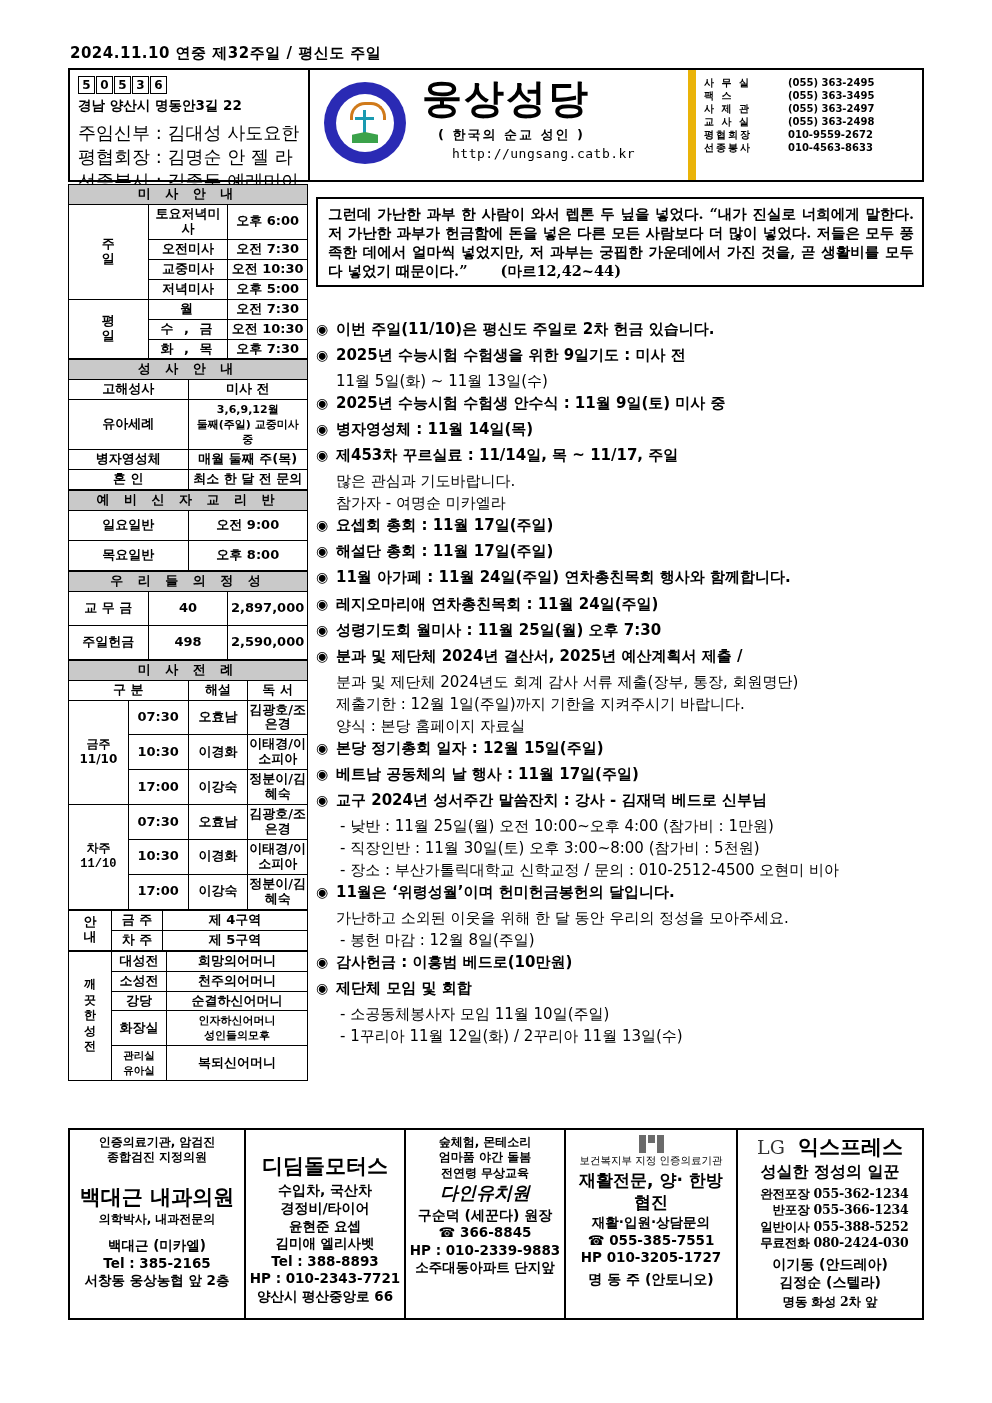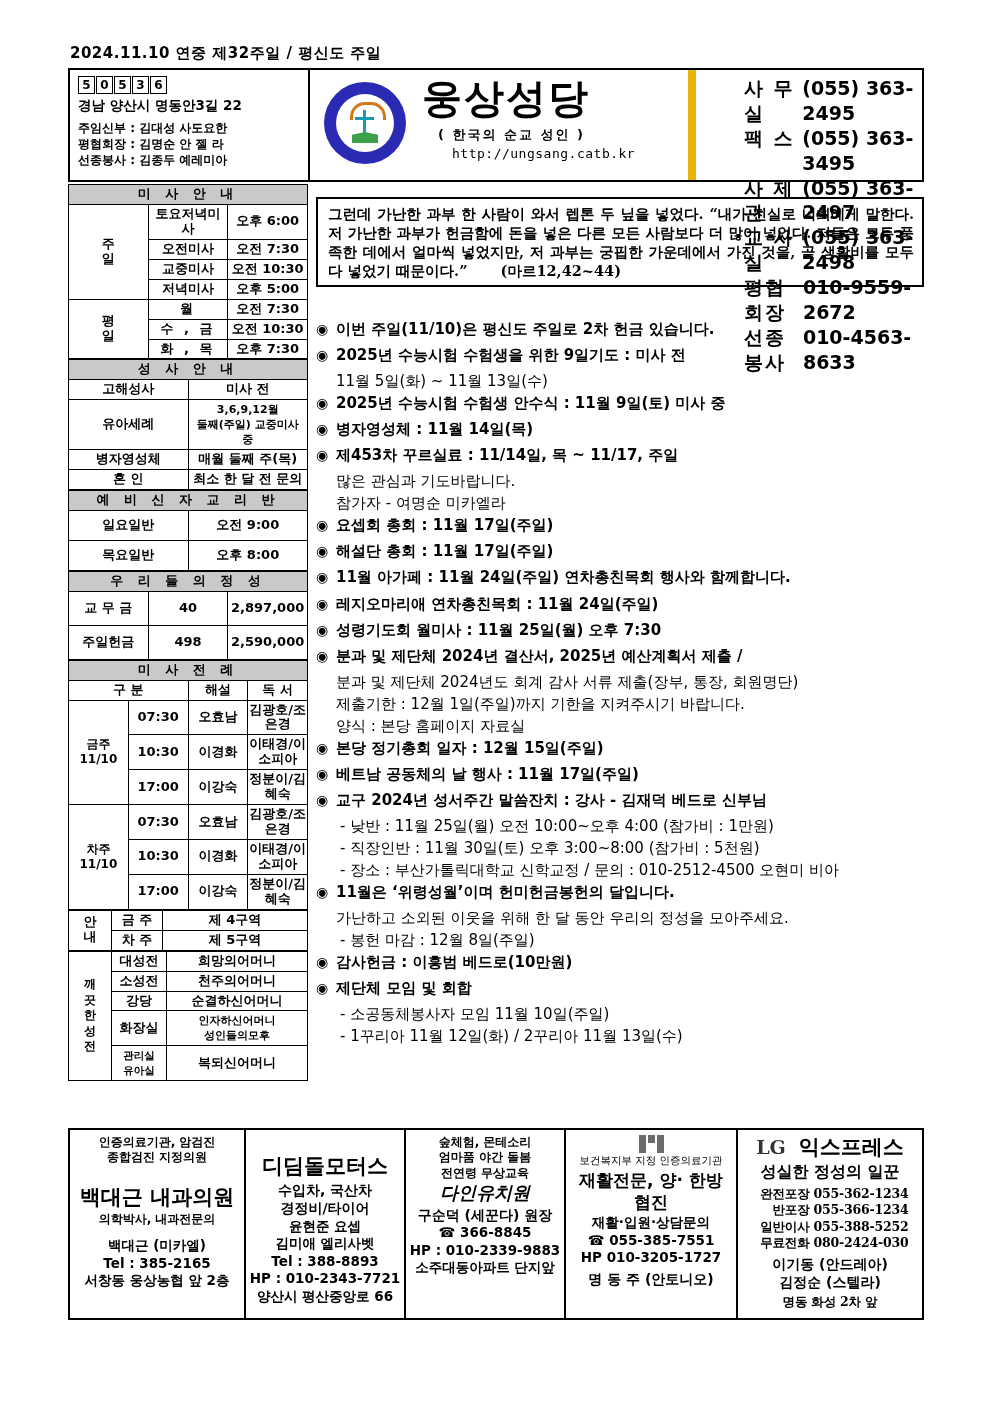--- a/index.html
+++ b/index.html
@@ -8,33 +8,33 @@
 
   
   .dateline{position:absolute;left:70px;top:44px;font-size:15px;font-weight:bold;letter-spacing:0.5px;}
 
   
   .headbox{position:absolute;left:68px;top:68px;width:856px;height:114px;border:2px solid #000;box-sizing:border-box;display:flex;}
   .head-left{width:240px;border-right:2px solid #000;box-sizing:border-box;padding:6px 4px 2px 8px;}
   .zipwrap{display:flex;gap:1px;margin-bottom:3px;}
   .zipd{width:15px;height:16px;border:1px solid #000;font-size:12px;font-weight:bold;text-align:center;line-height:16px;}
   .addr{font-size:13.5px;font-weight:bold;margin-bottom:6px;}
-  .staff{font-size:12px;font-weight:bold;line-height:1.33;}
+  .staff{font-size:18px;font-weight:normal;line-height:1.33;}
   .head-mid{flex:1;position:relative;border-right:8px solid #eab308;box-sizing:border-box;}
   .logo{position:absolute;left:14px;top:12px;width:82px;height:82px;border-radius:50%;background:#2a2ab4;display:flex;align-items:center;justify-content:center;}
   .logo-in{width:58px;height:58px;border-radius:50%;background:#fff;position:relative;overflow:hidden;}
   .logo-arc{position:absolute;left:14px;top:8px;width:30px;height:15px;border:3px solid #d07a1a;border-bottom:none;border-radius:15px 15px 0 0;}
   .logo-cross{position:absolute;left:27px;top:16px;width:3px;height:26px;background:#1a9ab0;}
   .logo-cross:after{content:"";position:absolute;left:-8px;top:7px;width:19px;height:3px;background:#1a9ab0;}
   .logo-book{position:absolute;left:16px;top:38px;width:26px;height:11px;background:#3ba24a;clip-path:polygon(0 25%,50% 0,100% 25%,100% 100%,0 100%);}
   .churchname{position:absolute;left:112px;top:8px;font-size:40px;font-weight:bold;letter-spacing:2px;line-height:1;}
   .churchsub{position:absolute;left:128px;top:56px;font-size:13px;font-weight:bold;letter-spacing:2px;}
   .churchurl{position:absolute;left:142px;top:76px;font-size:13px;font-family:"DejaVu Sans Mono","Liberation Mono",monospace;letter-spacing:0.5px;}
   .head-right{width:226px;box-sizing:border-box;padding:6px 6px 2px 8px;}
-  .cont{display:flex;font-size:19px;font-weight:bold;line-height:1.31;margin-left:40px;}
+  .cont{display:flex;font-size:10px;font-weight:bold;line-height:1.31;}
   .cont .k{width:84px;letter-spacing:2px;}
   .cont .v{letter-spacing:0px;}
 
   
   .lcol{position:absolute;left:68px;top:184px;width:240px;}
   table.t{border-collapse:collapse;width:240px;table-layout:fixed;}
   table.t td{border:1px solid #000;font-size:13px;font-weight:bold;text-align:center;padding:2px 1px;line-height:1.15;}
   td.hdr{background:#c9c9c9;font-size:14.5px;letter-spacing:5px;padding:3px 0;border:1px solid #000;}
   td.thick{border-top:2px solid #000;}
   .sp{letter-spacing:3px;}
@@ -69,21 +69,21 @@
   .a-line{font-size:13.5px;font-weight:bold;line-height:1.3;}
   .a-tiny{font-size:10.5px;line-height:1.25;}
   .a-ital{font-size:18px;font-weight:bold;font-style:italic;line-height:1.15;margin:2px 0;}
   .a-mono{font-family:"DejaVu Serif","Liberation Serif",serif;font-size:12.5px;font-weight:bold;line-height:1.32;letter-spacing:-0.2px;}
   .hyein-logo{display:flex;align-items:center;justify-content:center;gap:3px;margin-bottom:1px;}
   .hy-bars{display:flex;gap:2px;}
   .hy-bars i{display:block;width:7px;height:18px;background:#6b6b6b;}
   .hy-bars i.t{height:8px;align-self:flex-start;}
   .hy-en{font-size:7.5px;letter-spacing:0.2px;color:#555;font-weight:bold;}
   .hy-kr{font-size:15px;font-weight:bold;}
-  .lg{font-size:19px;font-weight:bold;font-family:"DejaVu Serif","Liberation Serif",serif;color:#333;}
+  .lg{font-size:19px;font-weight:normal;font-family:"DejaVu Serif","Liberation Serif",serif;color:#333;}
 </style>
 </head>
 <body>
 
 <div class="page">
 
   <div class="dateline">2024.11.10  연중 제32주일 / 평신도 주일</div>
 
   <div class="headbox">
     <div class="head-left">
@@ -254,21 +254,21 @@
             <td class="sm" style="width: 42px;">10:30</td>
             <td class="sm">이경화</td>
             <td class="sm">이태경/이소피아</td>
           </tr>
           <tr>
             <td class="sm" style="width: 42px;">17:00</td>
             <td class="sm">이강숙</td>
             <td class="sm">정분이/김혜숙</td>
           </tr>
           <tr>
-            <td class="vlabel" rowspan="3" style="width: 40px;"><span style="font-size:12px">차주<br>11/10</span></td>
+            <td class="vlabel" rowspan="3" style="width: 40px; font-family: Liberation Mono, monospace;"><span style="font-size:12px">차주<br>11/10</span></td>
             <td class="sm" style="width: 42px;">07:30</td>
             <td class="sm">오효남</td>
             <td class="sm">김광호/조은경</td>
           </tr>
           <tr>
             <td class="sm" style="width: 42px;">10:30</td>
             <td class="sm">이경화</td>
             <td class="sm">이태경/이소피아</td>
           </tr>
           <tr>

